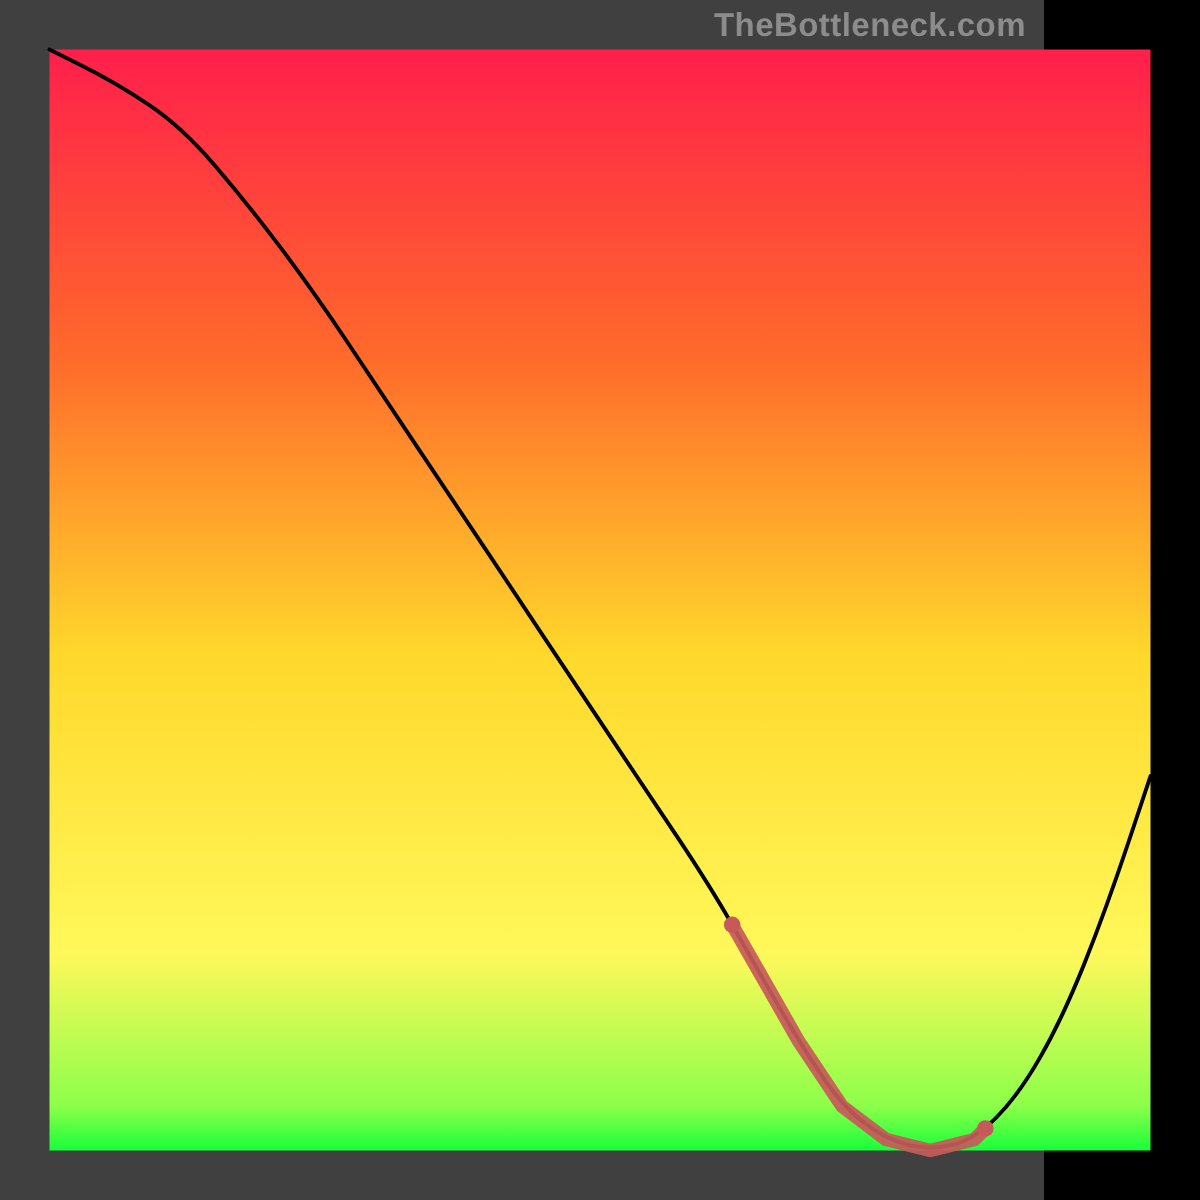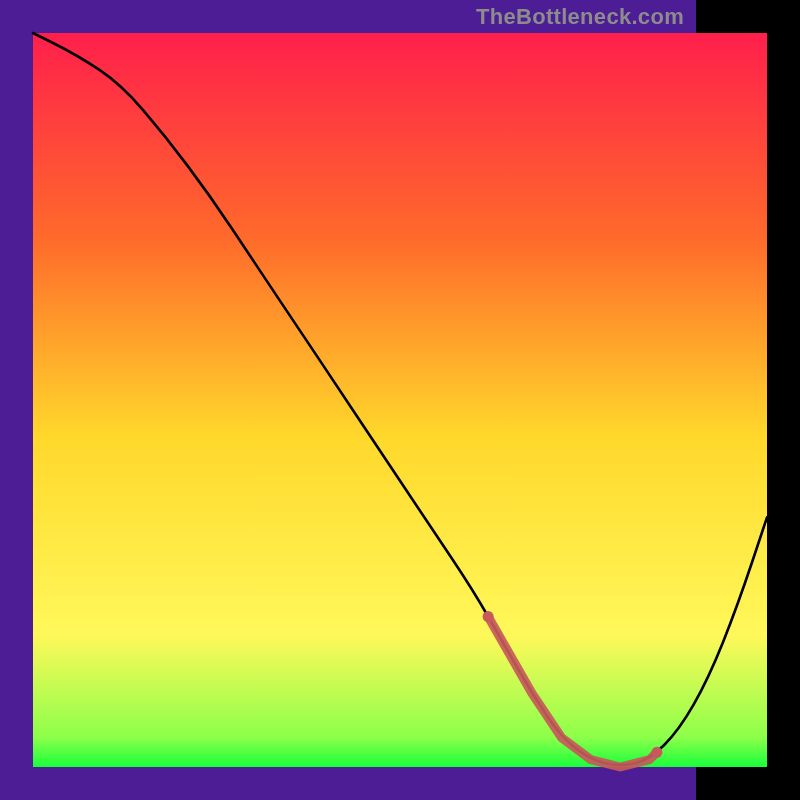--- a/index.html
+++ b/index.html
@@ -9,21 +9,21 @@
     height: 800px;
     background: #000000;
     overflow: hidden;
   }
   .frame {
     position: absolute;
     left: 0;
     top: 0;
     width: 696px;
     height: 800px;
-    background: #4c1d95;
+    background: #404040;
   }
   .watermark {
     position: absolute;
     top: 4px;
     right: 12px;
     font-family: Arial, Helvetica, sans-serif;
     font-size: 22px;
     font-weight: 600;
     color: #8c8c8c;
     letter-spacing: 0.3px;

